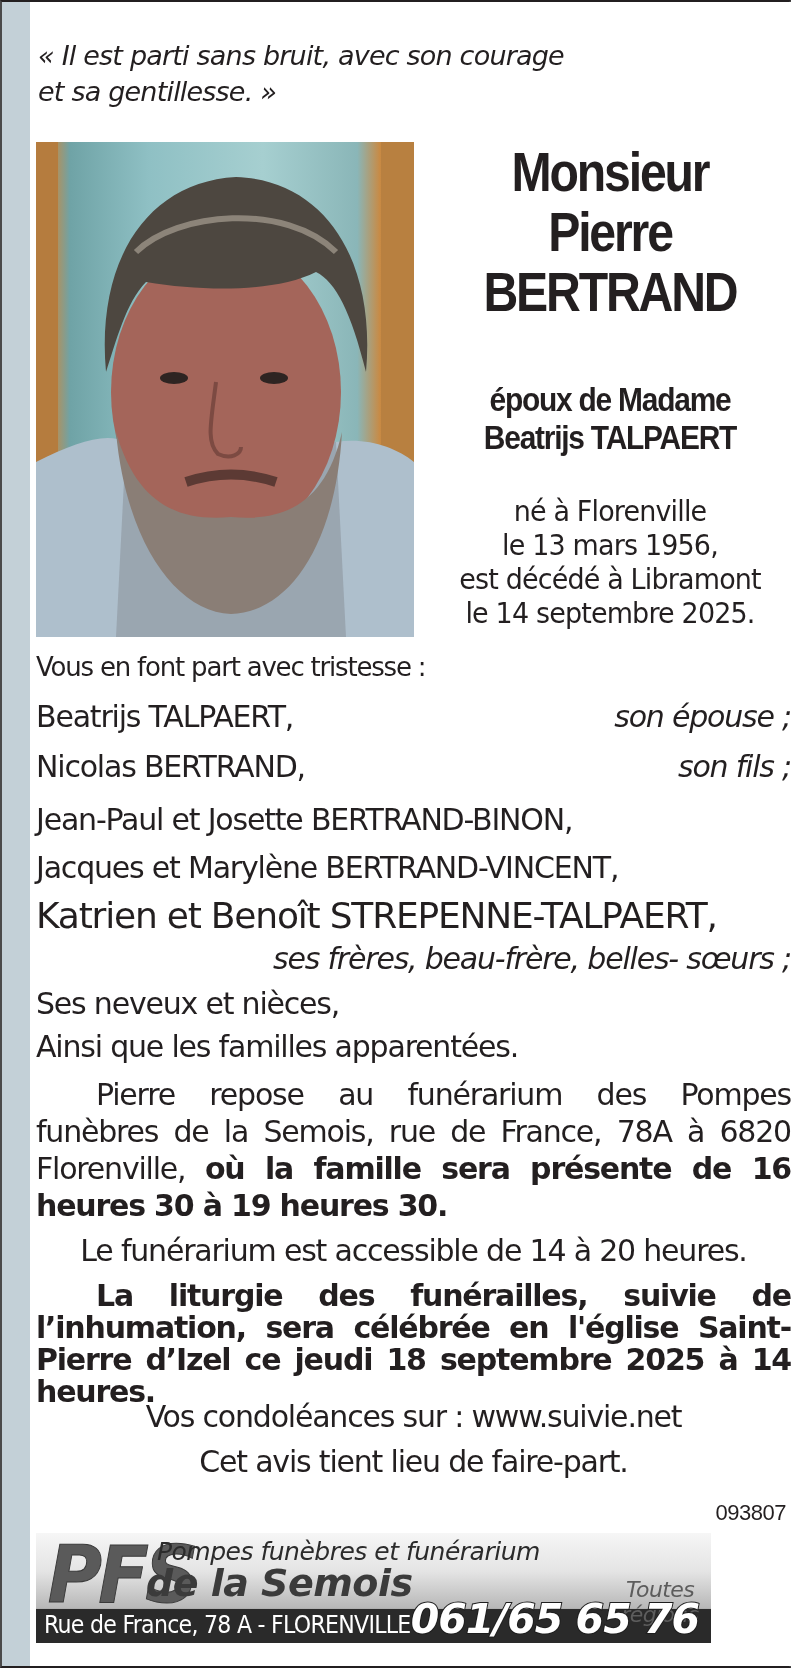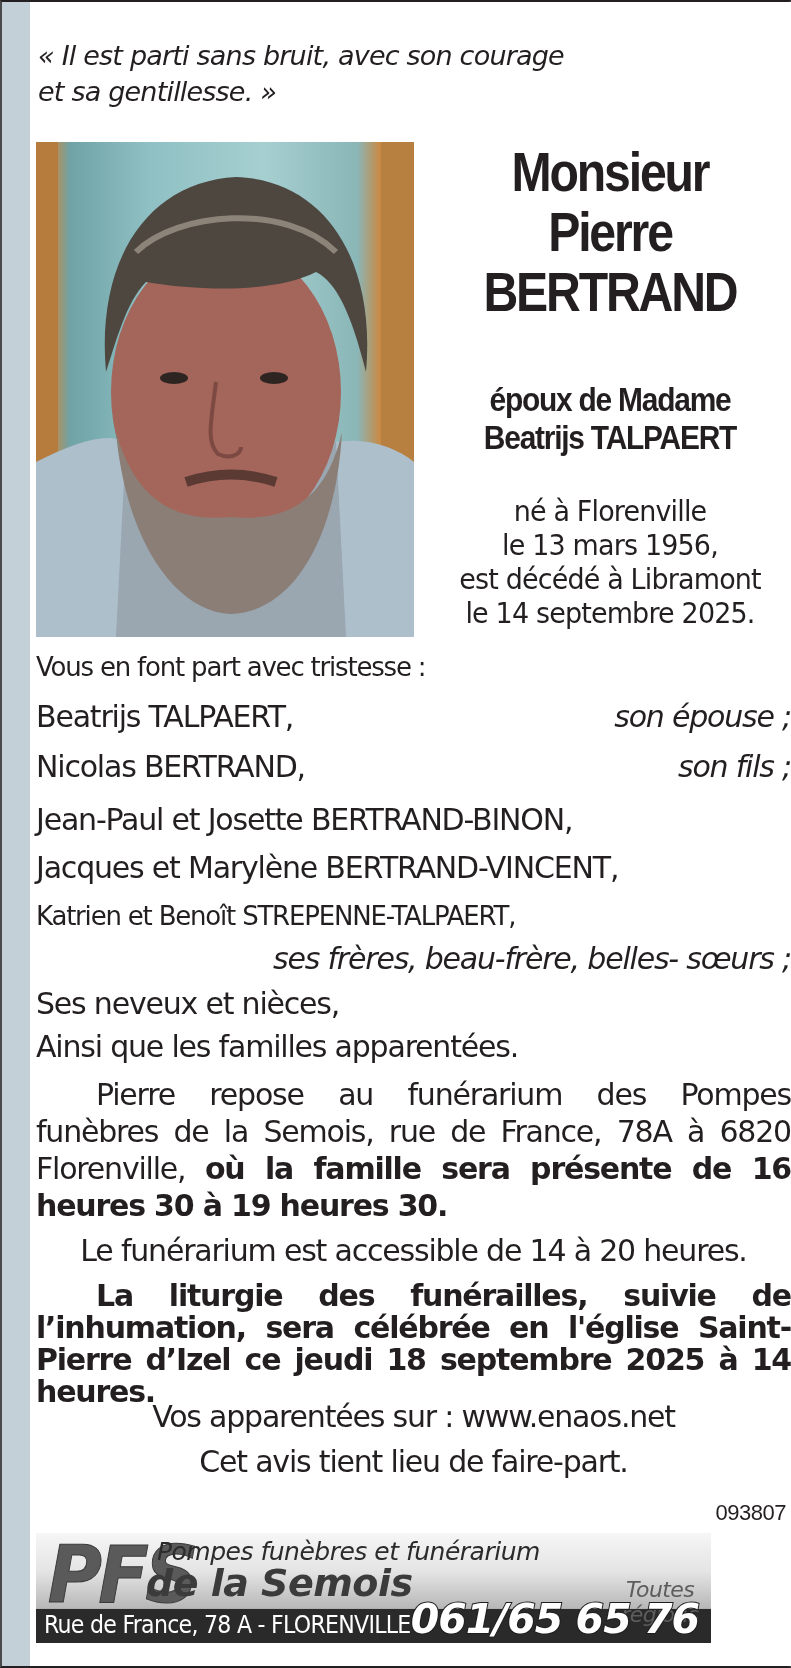--- a/index.html
+++ b/index.html
@@ -157,35 +157,35 @@
     <span>Beatrijs TALPAERT,</span>
     <span class="role">son épouse ;</span>
   </div>
   <div class="abs body-text row cond" style="top:748px; font-size:30px;">
     <span>Nicolas BERTRAND,</span>
     <span class="role">son fils ;</span>
   </div>
 
   <div class="abs body-text cond" style="top:801px; font-size:30px;">Jean-Paul et Josette BERTRAND-BINON,</div>
   <div class="abs body-text cond" style="top:849px; font-size:30px;">Jacques et Marylène BERTRAND-VINCENT,</div>
-  <div class="abs body-text cond" style="top:897px; font-size:26px;">Katrien et Benoît STREPENNE-TALPAERT,</div>
+  <div class="abs body-text cond" style="top:897px; font-size:36px;">Katrien et Benoît STREPENNE-TALPAERT,</div>
   <div class="abs body-text cond role" style="top:940px; font-size:30px; text-align:right;">ses frères, beau-frère, belles- sœurs ;</div>
 
   <div class="abs body-text cond" style="top:985px; font-size:30px;">Ses neveux et nièces,</div>
   <div class="abs body-text cond" style="top:1028px; font-size:30px;">Ainsi que les familles apparentées.</div>
 
   <div class="abs body-text cond justify" style="top:1074px; font-size:30px; line-height:37px; text-indent:60px;">
     <span>Pierre repose au funérarium des Pompes funèbres de la Semois, rue de France, 78A à 6820 Florenville, </span><b>où la famille sera présente de 16 heures 30 à 19 heures 30.</b>
   </div>
 
   <div class="abs body-text cond center" style="top:1232px; font-size:30px;">Le funérarium est accessible de 14 à 20 heures.</div>
 
   <div class="abs body-text cond justify" style="top:1278px; font-size:30px; line-height:32px; text-indent:60px; font-weight:bold;">La liturgie des funérailles, suivie de l’inhumation, sera célébrée en l'église Saint-Pierre d’Izel ce jeudi 18 septembre 2025 à 14 heures.</div>
 
-  <div class="abs body-text cond center" style="top:1398px; font-size:30px;">Vos apparentées sur : www.enaos.net</div>
+  <div class="abs body-text cond center" style="top:1398px; font-size:30px;">Vos condoléances sur : www.suivie.net</div>
   <div class="abs body-text cond center" style="top:1443px; font-size:30px;">Cet avis tient lieu de faire-part.</div>
 
   <div class="abs ref cond">093807</div>
 
   <div class="banner">
     <div class="banner-bar"></div>
     <div class="logo">PFS</div>
     <div class="b-tag">Pompes funèbres et funérarium</div>
     <div class="b-name">de la Semois</div>
     <div class="b-regions">Toutes régions</div>

